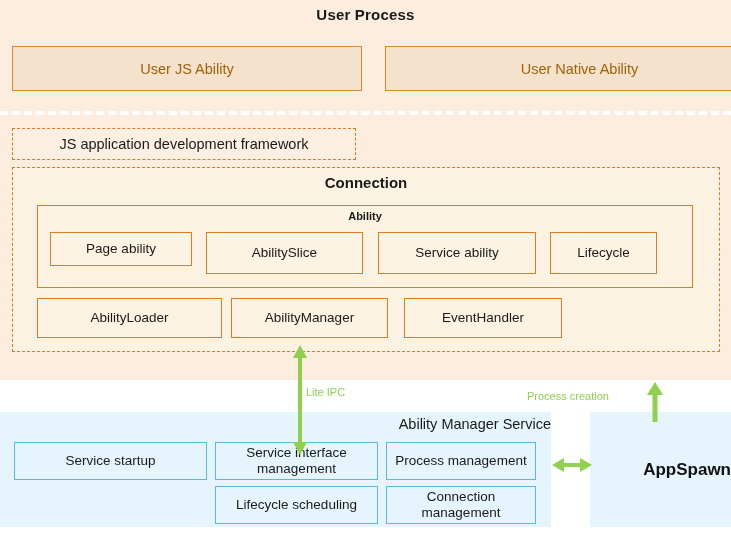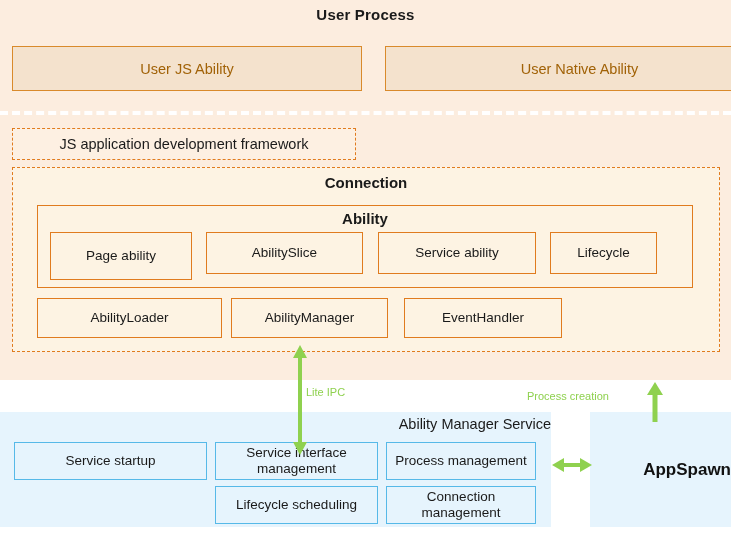--- a/index.html
+++ b/index.html
@@ -99,39 +99,39 @@
     width: 656px; height: 83px;
     border: 1.2px solid #e07b1e;
     background: #fdf3e3;
     box-sizing: border-box;
   }
   #ability-group-title {
     position: absolute;
     left: 0; top: 4px;
     width: 100%;
     text-align: center;
-    font-size: 15px;
+    font-size: 11px;
     font-weight: bold;
   }
 
   .kit-box {
     position: absolute;
     background: #fdf3e3;
     border: 1.2px solid #e07b1e;
     display: flex;
     align-items: center;
     justify-content: center;
     text-align: center;
     font-size: 13.5px;
     box-sizing: border-box;
     line-height: 1.15;
   }
 
   
-  #box-page-ability    { left: 12px;  top: 26px; width: 142px; height: 48px; }
+  #box-page-ability    { left: 12px;  top: 26px; width: 142px; height: 34px; }
   #box-ability-slice   { left: 168px; top: 26px; width: 157px; height: 42px; }
   #box-service-ability { left: 340px; top: 26px; width: 158px; height: 42px; }
   #box-lifecycle       { left: 512px; top: 26px; width: 107px; height: 42px; }
 
   
   #box-ability-loader  { left: 24px;  top: 130px; width: 185px; height: 40px; }
   #box-ability-manager { left: 218px; top: 130px; width: 157px; height: 40px; }
   #box-event-handler   { left: 391px; top: 130px; width: 158px; height: 40px; }
 
   

